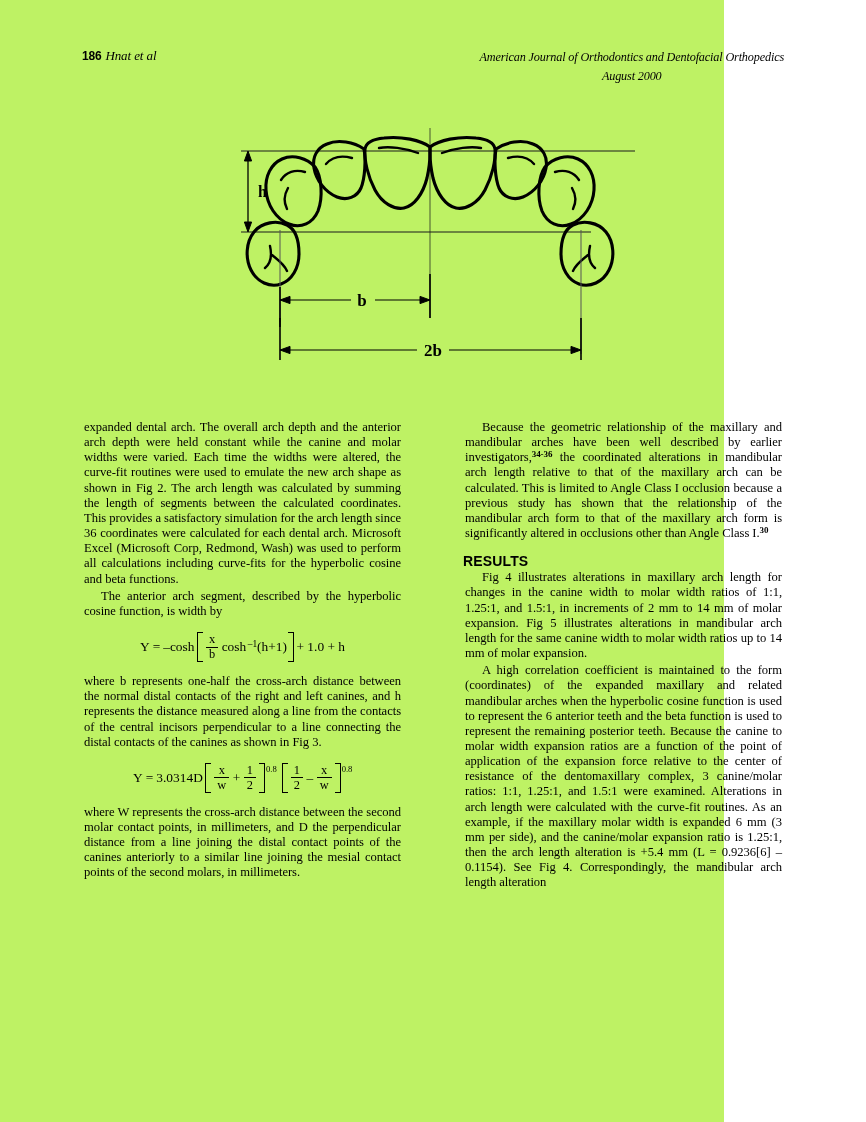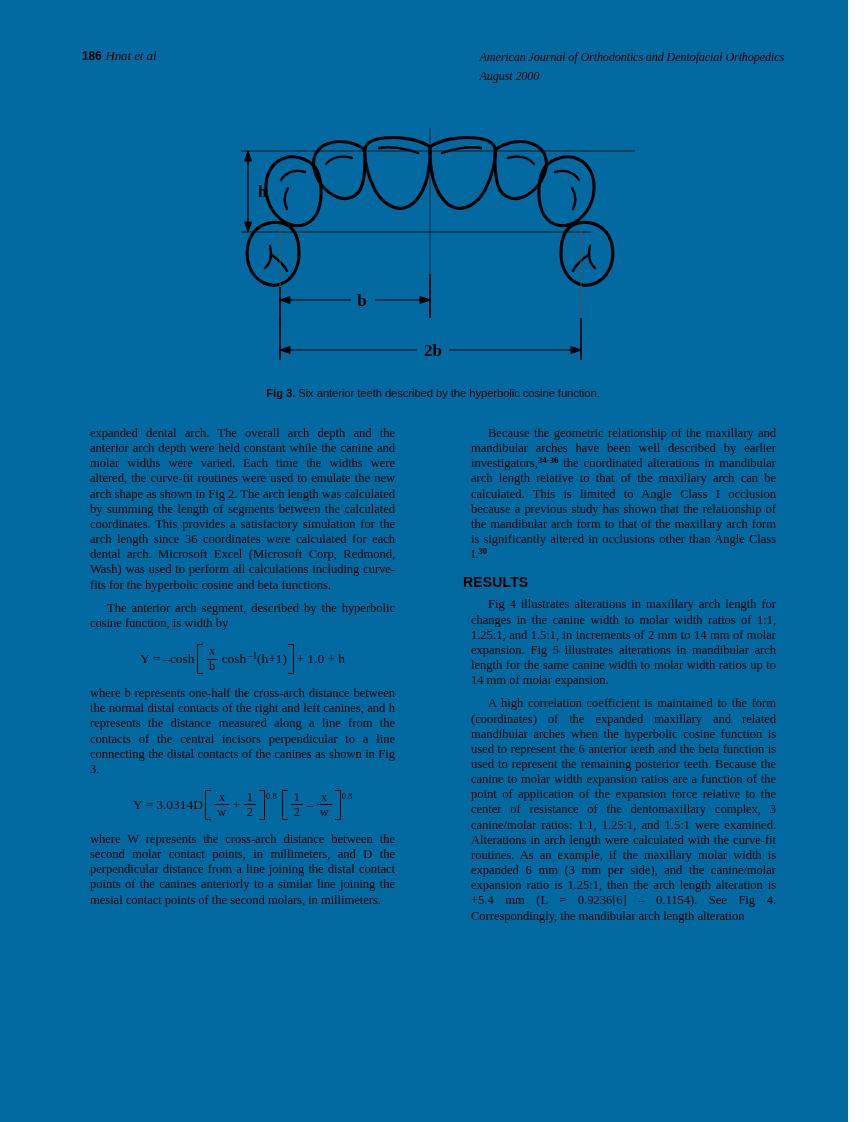--- a/index.html
+++ b/index.html
@@ -12,23 +12,23 @@
     height: 1122px;
     position: relative;
     font-family: "Liberation Serif", serif;
     color: #000;
     overflow: hidden;
   }
 
   .page {
     position: absolute;
     left: 0; top: 0;
-    width: 848px;
+    width: 724px;
     height: 1122px;
-    background: #0369a1;
+    background: #bef264;
   }
 
   
   .runhead {
     position: absolute;
     left: 82px;
     top: 48px;
     width: 702px;
     height: 40px;
   }
@@ -49,21 +49,21 @@
   .runhead-left .authors {
     font-style: italic;
     font-size: 13px;
     letter-spacing: -0.1px;
     padding-left: 4px;
   }
   .runhead-right {
     position: absolute;
     right: 0;
     top: 0;
-    text-align: left;
+    text-align: center;
     font-style: italic;
     font-size: 12.2px;
     line-height: 19px;
     letter-spacing: -0.15px;
     white-space: nowrap;
   }
 
   
   .figure-block {
     position: absolute;
@@ -97,21 +97,21 @@
   }
   .col {
     position: absolute;
     top: 0;
     width: 321px;
   }
   .col-left { left: 0; }
   .col-right { left: 381px; }
 
   p.body {
-    margin: 8px;
+    margin: 2px;
     font-size: 12.6px;
     line-height: 15.15px;
     text-align: justify;
     text-justify: inter-word;
     letter-spacing: -0.05px;
     -webkit-hyphens: none;
     hyphens: none;
   }
   p.body.indent { text-indent: 17px; }
 
@@ -289,24 +289,20 @@
         <line x1="57" y1="196" x2="57" y2="238" stroke-width="1.6"></line>
         <line x1="358" y1="196" x2="358" y2="238" stroke-width="1.6"></line>
         <line x1="60" y1="228" x2="194" y2="228" stroke-width="1.1"></line>
         <line x1="226" y1="228" x2="355" y2="228" stroke-width="1.1"></line>
         <polygon points="57,228 67,224.4 67,231.6"></polygon>
         <polygon points="358,228 348,224.4 348,231.6"></polygon>
       </g>
       <text x="210" y="234" text-anchor="middle" font-family="Liberation Serif, serif" font-size="17" font-weight="bold" fill="#000">2b</text>
     </svg>
 
-    <p class="figure-caption">
-      <span class="fignum">Fig 3.</span>
-      <span>Six anterior teeth described by the hyperbolic cosine function.</span>
-    </p>
   </div>
 
   <div class="columns">
 
     <div class="col col-left">
 
       <p class="body">expanded dental arch. The overall arch depth and the anterior arch depth were held constant while the canine and molar widths were varied. Each time the widths were altered, the curve-fit routines were used to emulate the new arch shape as shown in Fig 2. The arch length was calculated by summing the length of segments between the calculated coordinates. This provides a satisfactory simulation for the arch length since 36 coordinates were calculated for each dental arch. Microsoft Excel (Microsoft Corp, Redmond, Wash) was used to perform all calculations including curve-fits for the hyperbolic cosine and beta functions.</p>
 
       <p class="body indent">The anterior arch segment, described by the hyperbolic cosine function, is width by</p>
 

